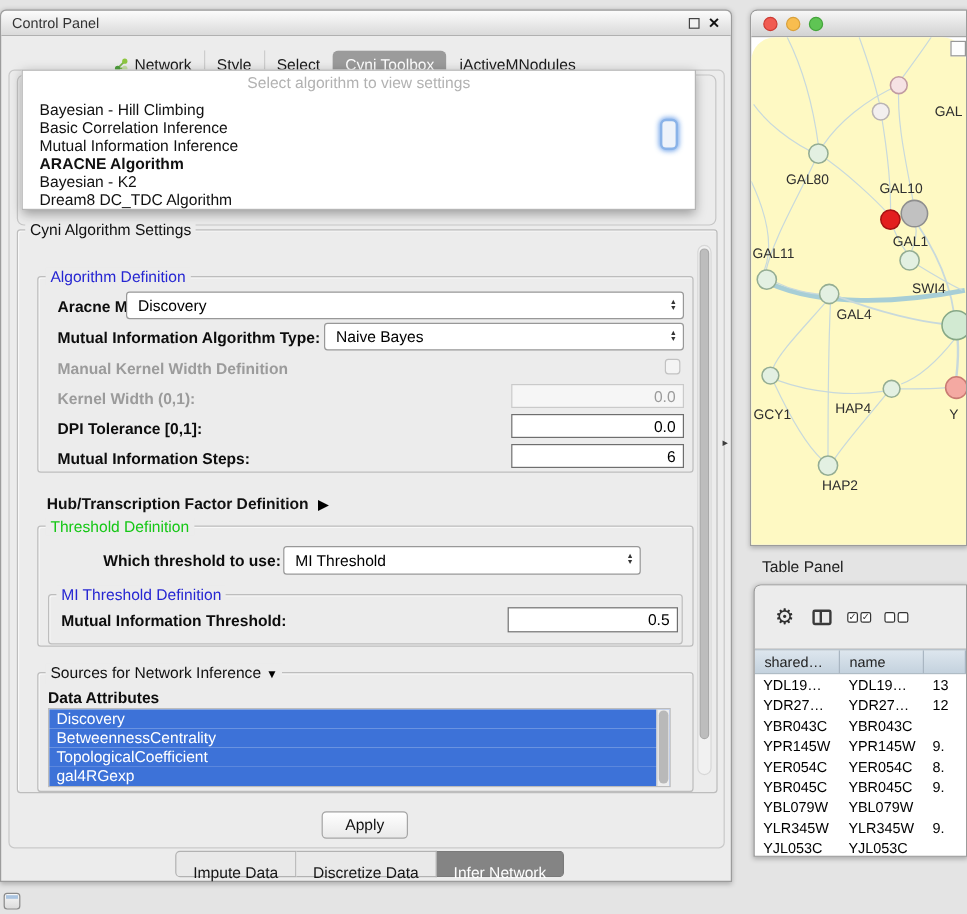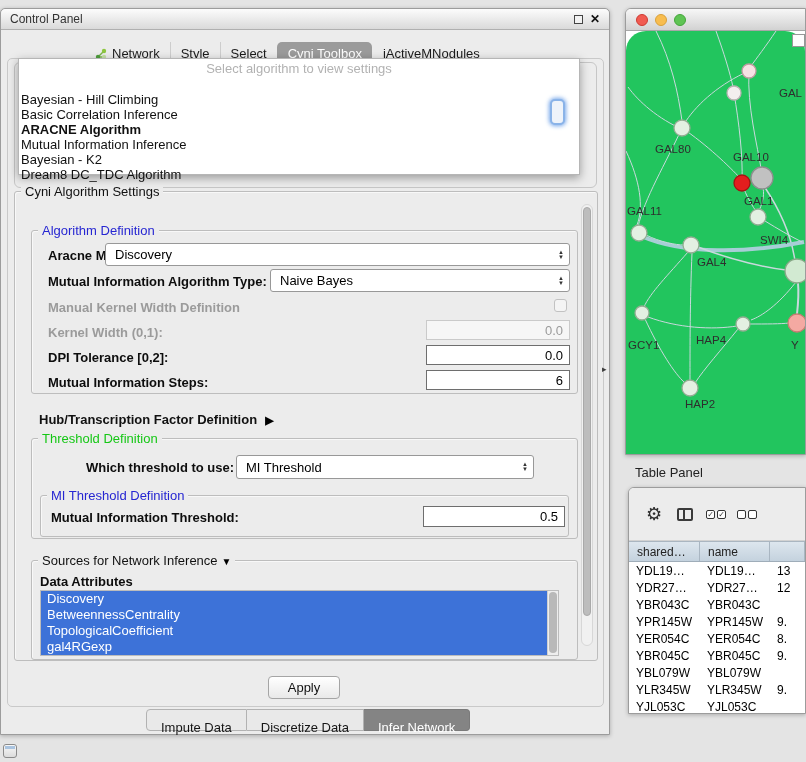--- a/index.html
+++ b/index.html
@@ -31,21 +31,21 @@
   .tab.sel { background:#9b9b9b; color:#fff; border-radius:5px 5px 0 0; border-left-color:transparent; }
   .tab.sel + .tab { border-left-color:transparent; }
 
   .algo-chooser { position:absolute; left:13px; top:53px; width:583px; height:126px;
     border:1px solid #c6c6c6; border-radius:6px; }
 
   
   .popup { position:absolute; left:17px; top:49px; width:562px; height:117px; background:#fff;
     border:1px solid #b6b6b6; box-shadow:0 3px 9px rgba(0,0,0,.35); z-index:30; }
   .prompt { text-align:center; color:#b2b2b2; font-size:13px; padding-top:2px; }
-  .opts { margin-top:16px; }
+  .opts { margin-top:8px;padding-left:12px; }
   .opt { font-size:13px; line-height:15px; padding-left:2px; white-space:nowrap; }
   .opt.bold { font-weight:bold; }
   .focusbtn { position:absolute; right:14px; top:40px; width:15px; height:26px; background:#eef3fa;
     border:2px solid #8ab3e8; border-radius:5px; box-shadow:0 0 4px 1px rgba(94,152,230,.85); }
 
   
   .group { position:absolute; border:1px solid #bdbdbd; border-radius:3px;
     box-shadow: inset 1px 1px 0 rgba(255,255,255,.65); }
   .legend { position:absolute; top:-8px; left:6px; background:#ececec; padding:0 4px;
     font-size:13px; color:#111; white-space:nowrap; line-height:15px; }
@@ -112,21 +112,21 @@
   .collapse-arrow { position:absolute; left:602px; top:364px; font-size:9px; color:#3c3c3c; }
 
   
   .netwin { left:625px; top:8px; width:181px; height:447px; border-radius:6px 0 0 0; overflow:hidden; background:#fff; }
   .mac-titlebar { height:22px; background:linear-gradient(#f7f7f7,#d2d2d2); border-bottom:1px solid #a7a7a7;
     display:flex; align-items:center; gap:7px; padding-left:10px; }
   .tl { width:12px; height:12px; border-radius:50%; }
   .tl.red    { background:#f15b51; border:1px solid #cd3b33; }
   .tl.yellow { background:#f8bd4f; border:1px solid #d8a03b; }
   .tl.green  { background:#5fc454; border:1px solid #44a53b; }
-  .netcanvas { position:relative; height:521px; background:#22c55e;border-radius:20px; }
+  .netcanvas { position:relative; height:521px; background:#fef9c3;border-radius:20px; }
   #netsvg { position:absolute; left:0; top:0; }
   #netsvg text { font:11.5px "Liberation Sans",sans-serif; fill:#2e2e2e; }
   .birdseye { position:absolute; right:0; top:3px; width:13px; height:13px; background:#fdfdfd; border:1px solid #979797; }
 
   
   .tp-label { position:absolute; left:635px; top:465px; font-size:13px; color:#222; }
   .tablewin { left:628px; top:487px; width:178px; height:227px; border-radius:6px 0 0 0; overflow:hidden; background:#fff; }
   .ttoolbar { height:53px; background:#ececec; border-bottom:1px solid #d2d2d2;
     display:flex; align-items:center; gap:9px; padding-left:14px; }
   .tic { display:flex; align-items:center; justify-content:center; min-width:22px; height:22px; color:#2f2f2f; }
@@ -188,22 +188,22 @@
       </div>
   </div>
 
   <div class="algo-chooser"></div>
 
   <div class="popup">
     <div class="prompt">Select algorithm to view settings</div>
     <div class="opts" id="dd-items">
         <div class="opt">Bayesian - Hill Climbing</div>
         <div class="opt">Basic Correlation Inference</div>
+        <div class="opt">Mutual Information Inference</div>
         <div class="opt bold">ARACNE Algorithm</div>
-        <div class="opt">Mutual Information Inference</div>
         <div class="opt">Bayesian - K2</div>
         <div class="opt">Dream8 DC_TDC Algorithm</div>
       </div>
     <div class="focusbtn"></div>
   </div>
 
   <div class="group main-fs">
     <span class="legend">Cyni Algorithm Settings</span>
 
     <div class="group algo-def">
@@ -221,21 +221,21 @@
         <span class="combo-val">Naive Bayes</span>
         <span class="car">
             <span>▲</span>
             <span>▼</span>
           </span>
       </div>
       <span class="lbl dis" id="lbl-manual">Manual Kernel Width Definition</span>
       <div class="cb" id="cb-manual"></div>
       <span class="lbl dis" id="lbl-kernel">Kernel Width (0,1):</span>
       <input class="tf" id="fld-kernel" disabled="" value="0.0" style="">
-      <span class="lbl" id="lbl-dpi">DPI Tolerance [0,2]:</span>
+      <span class="lbl" id="lbl-dpi">DPI Tolerance [0,1]:</span>
       <input class="tf" id="fld-dpi" value="0.0" style="">
       <span class="lbl" id="lbl-steps">Mutual Information Steps:</span>
       <input class="tf" id="fld-steps" value="6" style="">
     </div>
 
     <div id="hub-row">
       <span>Hub/Transcription Factor Definition</span><span class="tri">▶</span>
     </div>
 
     <div class="group thr-def">

